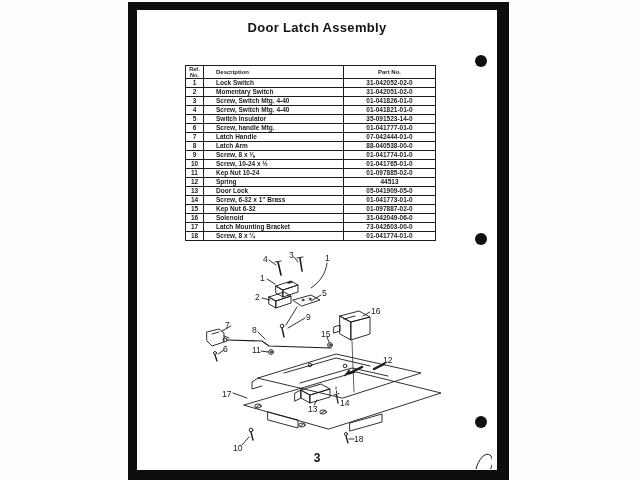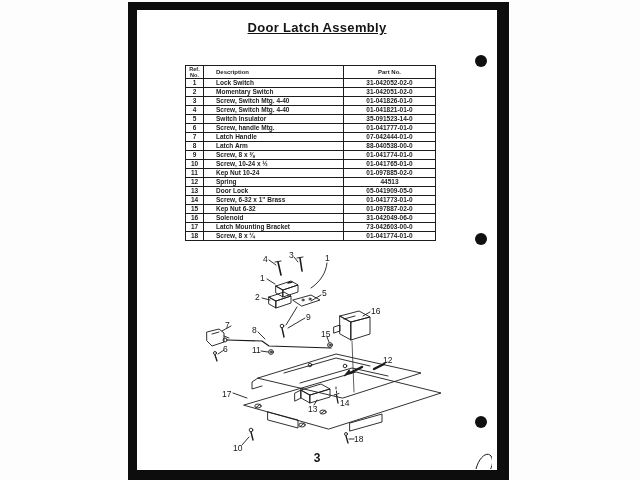--- a/index.html
+++ b/index.html
@@ -3,21 +3,21 @@
 <meta charset="utf-8">
 <style>
   * { margin:0; padding:0; box-sizing:border-box; }
   html,body { width:640px; height:480px; background:#fdfdfd; overflow:hidden;
               font-family:"Liberation Sans", sans-serif; }
   .photo-frame { position:absolute; left:128px; top:2px; width:381px; height:478px;
                  background:#0d0d0d; }
   .page { position:absolute; left:9px; top:8px; width:360px; height:460px;
           background:#ffffff; color:#161616; }
   .page-title { position:absolute; top:10px; left:0; width:100%; text-align:center;
-                font-size:13px; font-weight:bold; letter-spacing:0.3px; color:#141414;text-decoration:underline; }
+                font-size:13px; font-weight:bold; letter-spacing:0.3px; color:#141414; }
   table.parts { position:absolute; left:48px; top:55px; width:250px;
                 border-collapse:collapse; table-layout:fixed; }
   table.parts th, table.parts td { border:1px solid #1c1c1c; padding:0;
                 font-weight:bold; color:#1c1c1c; overflow:hidden; white-space:nowrap; }
   table.parts th { height:13px; font-size:6px; line-height:6px; vertical-align:middle; }
   table.parts td { height:8.2px; font-size:6.5px; line-height:8px; vertical-align:middle; }
   col.c-ref  { width:18px; }
   col.c-desc { width:140px; }
   col.c-part { width:92px; }
   .t-ref  { text-align:center; }

